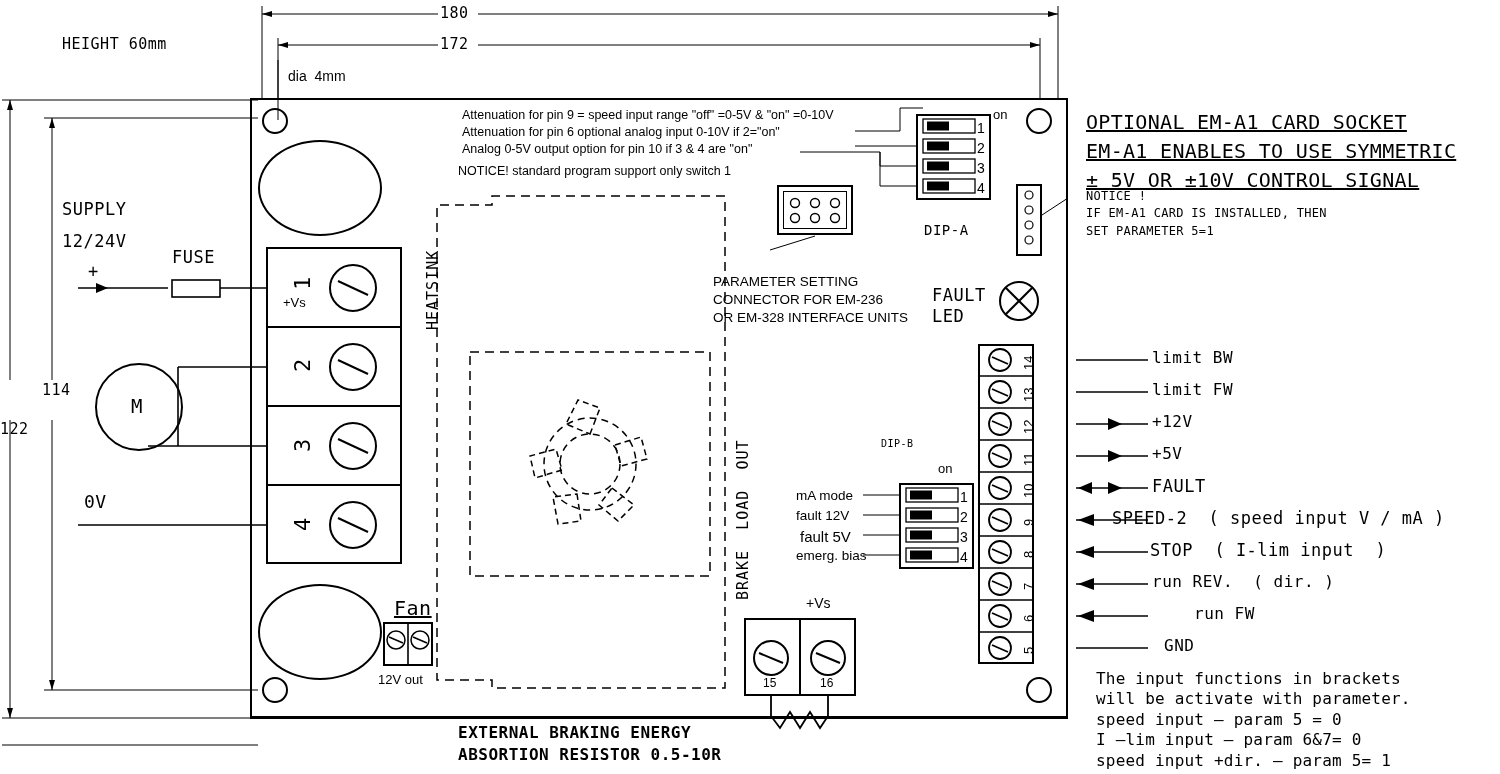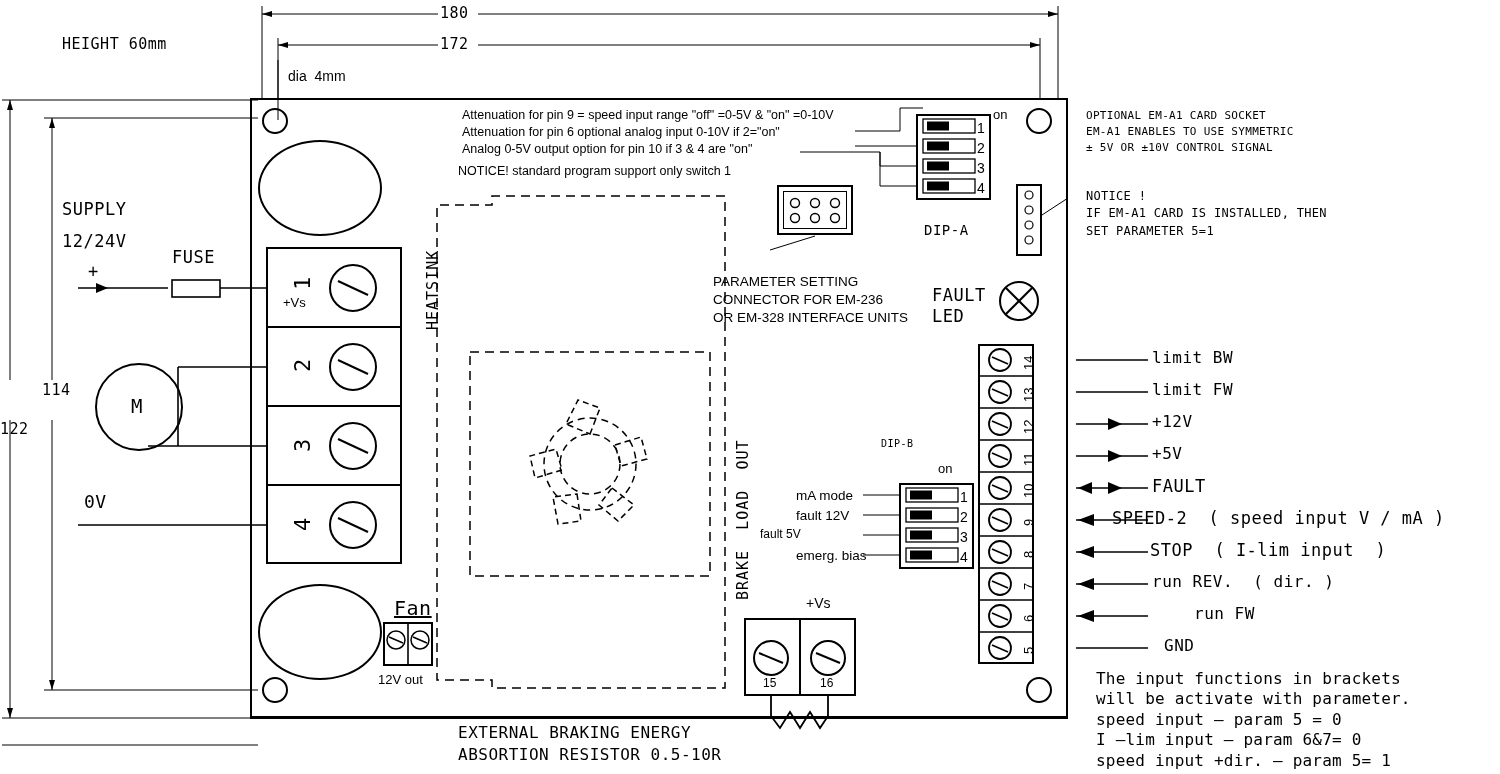--- a/index.html
+++ b/index.html
@@ -224,21 +224,21 @@
   <line x1="828" y1="696" x2="828" y2="716" stroke="#000" stroke-width="1.8"></line>
   <polyline points="771,716 780,728 790,712 800,728 810,712 820,728 828,716" fill="none" stroke="#000" stroke-width="1.8"></polyline>
 
   <line x1="250" y1="718" x2="1068" y2="718" stroke="#000" stroke-width="2"></line>
 </svg>
 <div class="txt mono rot90" style="left:735px;top:600px;font-size:15px;letter-spacing:1px;">BRAKE  LOAD  OUT</div>
 <div class="txt sans" style="left:806px;top:595px;font-size:14px;">+Vs</div>
 <div class="txt sans" style="left:763px;top:677px;font-size:12px;">15</div>
 <div class="txt sans" style="left:820px;top:677px;font-size:12px;">16</div>
 
-<div class="abs mono" style="left:458px;top:722px;font-size:16px;line-height:1.35;letter-spacing:0.5px;">
+<div class="abs mono" style="left:458px;top:722px;font-size:16px;line-height:1.35;letter-spacing:0.5px;font-weight:bold;">
   <div>EXTERNAL  BRAKING  ENERGY</div>
   <div>ABSORTION  RESISTOR   0.5-10R</div>
 </div>
 
 <div class="box" style="left:899px;top:483px;width:75px;height:86px;"></div>
 <div class="txt mono" style="left:881px;top:438px;font-size:10px;">DIP-B</div>
 <div class="txt sans" style="left:938px;top:462px;font-size:13px;">on</div>
 <svg style="left:0;top:0;width:1500px;height:774px;">
   <rect x="906" y="488" width="52" height="14" fill="#fff" stroke="#000" stroke-width="1.3"></rect>
   <rect x="906" y="508" width="52" height="14" fill="#fff" stroke="#000" stroke-width="1.3"></rect>
@@ -252,21 +252,21 @@
   <line x1="863" y1="515" x2="899" y2="515" stroke="#000" stroke-width="1"></line>
   <line x1="863" y1="535" x2="899" y2="535" stroke="#000" stroke-width="1"></line>
   <line x1="863" y1="555" x2="899" y2="555" stroke="#000" stroke-width="1"></line>
 </svg>
 <div class="txt sans" style="left:960px;top:489px;font-size:14px;">1</div>
 <div class="txt sans" style="left:960px;top:509px;font-size:14px;">2</div>
 <div class="txt sans" style="left:960px;top:529px;font-size:14px;">3</div>
 <div class="txt sans" style="left:960px;top:549px;font-size:14px;">4</div>
 <div class="txt sans" style="left:796px;top:488px;font-size:13.5px;">mA mode</div>
 <div class="txt sans" style="left:796px;top:508px;font-size:13.5px;">fault 12V</div>
-<div class="txt sans" style="left:760px;top:528px;font-size:12px;">fault 5V</div>
+<div class="txt sans" style="left:800px;top:528px;font-size:15px;">fault 5V</div>
 <div class="txt sans" style="left:796px;top:548px;font-size:13.5px;">emerg. bias</div>
 
 <div class="box" style="left:978px;top:344px;width:56px;height:320px;"></div>
 <svg style="left:0;top:0;width:1500px;height:774px;">
   <line x1="978" y1="376" x2="1034" y2="376" stroke="#000" stroke-width="1.6"></line>
   <line x1="978" y1="408" x2="1034" y2="408" stroke="#000" stroke-width="1.6"></line>
   <line x1="978" y1="440" x2="1034" y2="440" stroke="#000" stroke-width="1.6"></line>
   <line x1="978" y1="472" x2="1034" y2="472" stroke="#000" stroke-width="1.6"></line>
   <line x1="978" y1="504" x2="1034" y2="504" stroke="#000" stroke-width="1.6"></line>
   <line x1="978" y1="536" x2="1034" y2="536" stroke="#000" stroke-width="1.6"></line>
@@ -331,21 +331,21 @@
 <div class="txt mono" style="left:1152px;top:381px;font-size:16px;">limit FW</div>
 <div class="txt mono" style="left:1152px;top:413px;font-size:16px;">+12V</div>
 <div class="txt mono" style="left:1152px;top:445px;font-size:16px;">+5V</div>
 <div class="txt mono" style="left:1152px;top:477px;font-size:17px;">FAULT</div>
 <div class="txt mono" style="left:1112px;top:509px;font-size:17px;">SPEED-2  ( speed input V / mA )</div>
 <div class="txt mono" style="left:1150px;top:541px;font-size:17px;">STOP  ( I-lim input  )</div>
 <div class="txt mono" style="left:1152px;top:573px;font-size:16px;text-align:right;">run REV.  ( dir. )</div>
 <div class="txt mono" style="left:1152px;top:605px;font-size:16px;margin-left:42px;">run FW</div>
 <div class="txt mono" style="left:1164px;top:637px;font-size:16px;">GND</div>
 
-<div class="abs mono" style="left:1086px;top:108px;font-size:11px;line-height:1.45;letter-spacing:0.3px;">
+<div class="abs mono" style="left:1086px;top:108px;font-size:20px;line-height:1.45;letter-spacing:0.3px;text-decoration:underline;">
   <div>OPTIONAL EM-A1 CARD SOCKET</div>
   <div>EM-A1 ENABLES TO USE SYMMETRIC</div>
   <div>± 5V OR ±10V CONTROL SIGNAL</div>
 </div>
 <div class="abs mono" style="left:1086px;top:188px;font-size:12px;line-height:1.45;letter-spacing:0.3px;">
   <div>NOTICE !</div>
   <div>IF EM-A1 CARD IS INSTALLED, THEN</div>
   <div>SET PARAMETER 5=1</div>
 </div>
 <div class="abs mono" style="left:1096px;top:669px;font-size:16px;line-height:1.28;letter-spacing:0.2px;">

